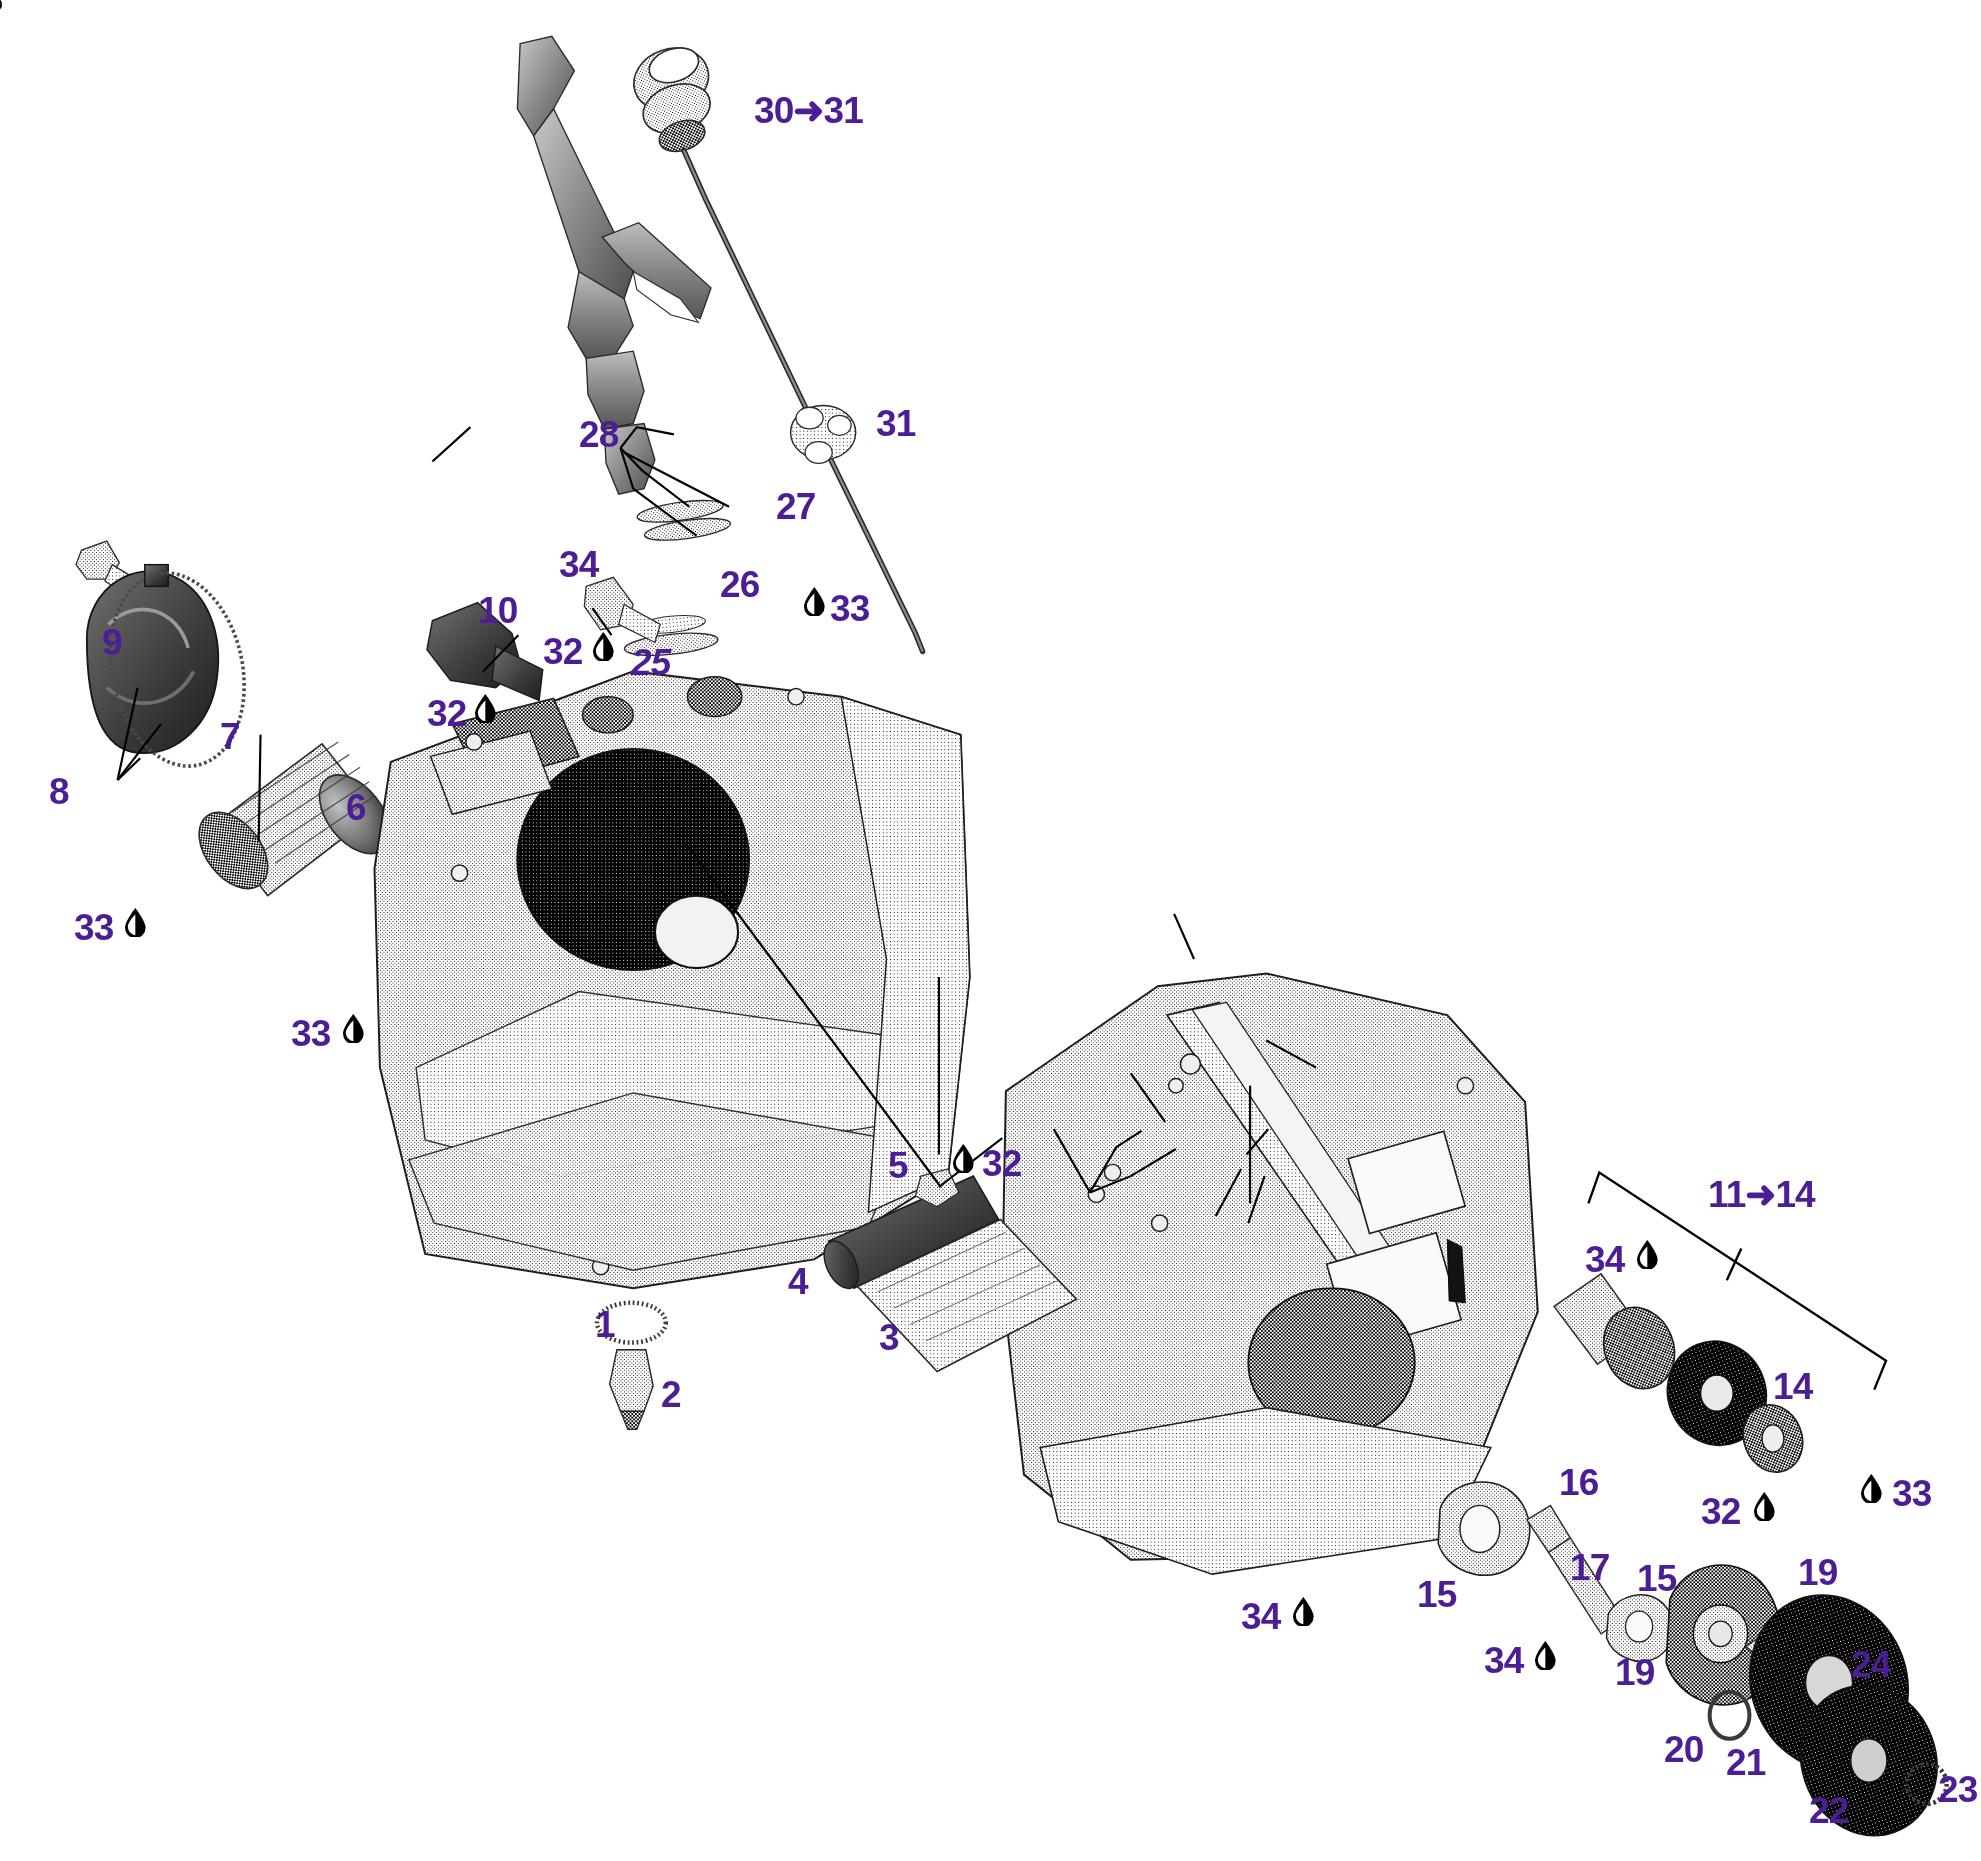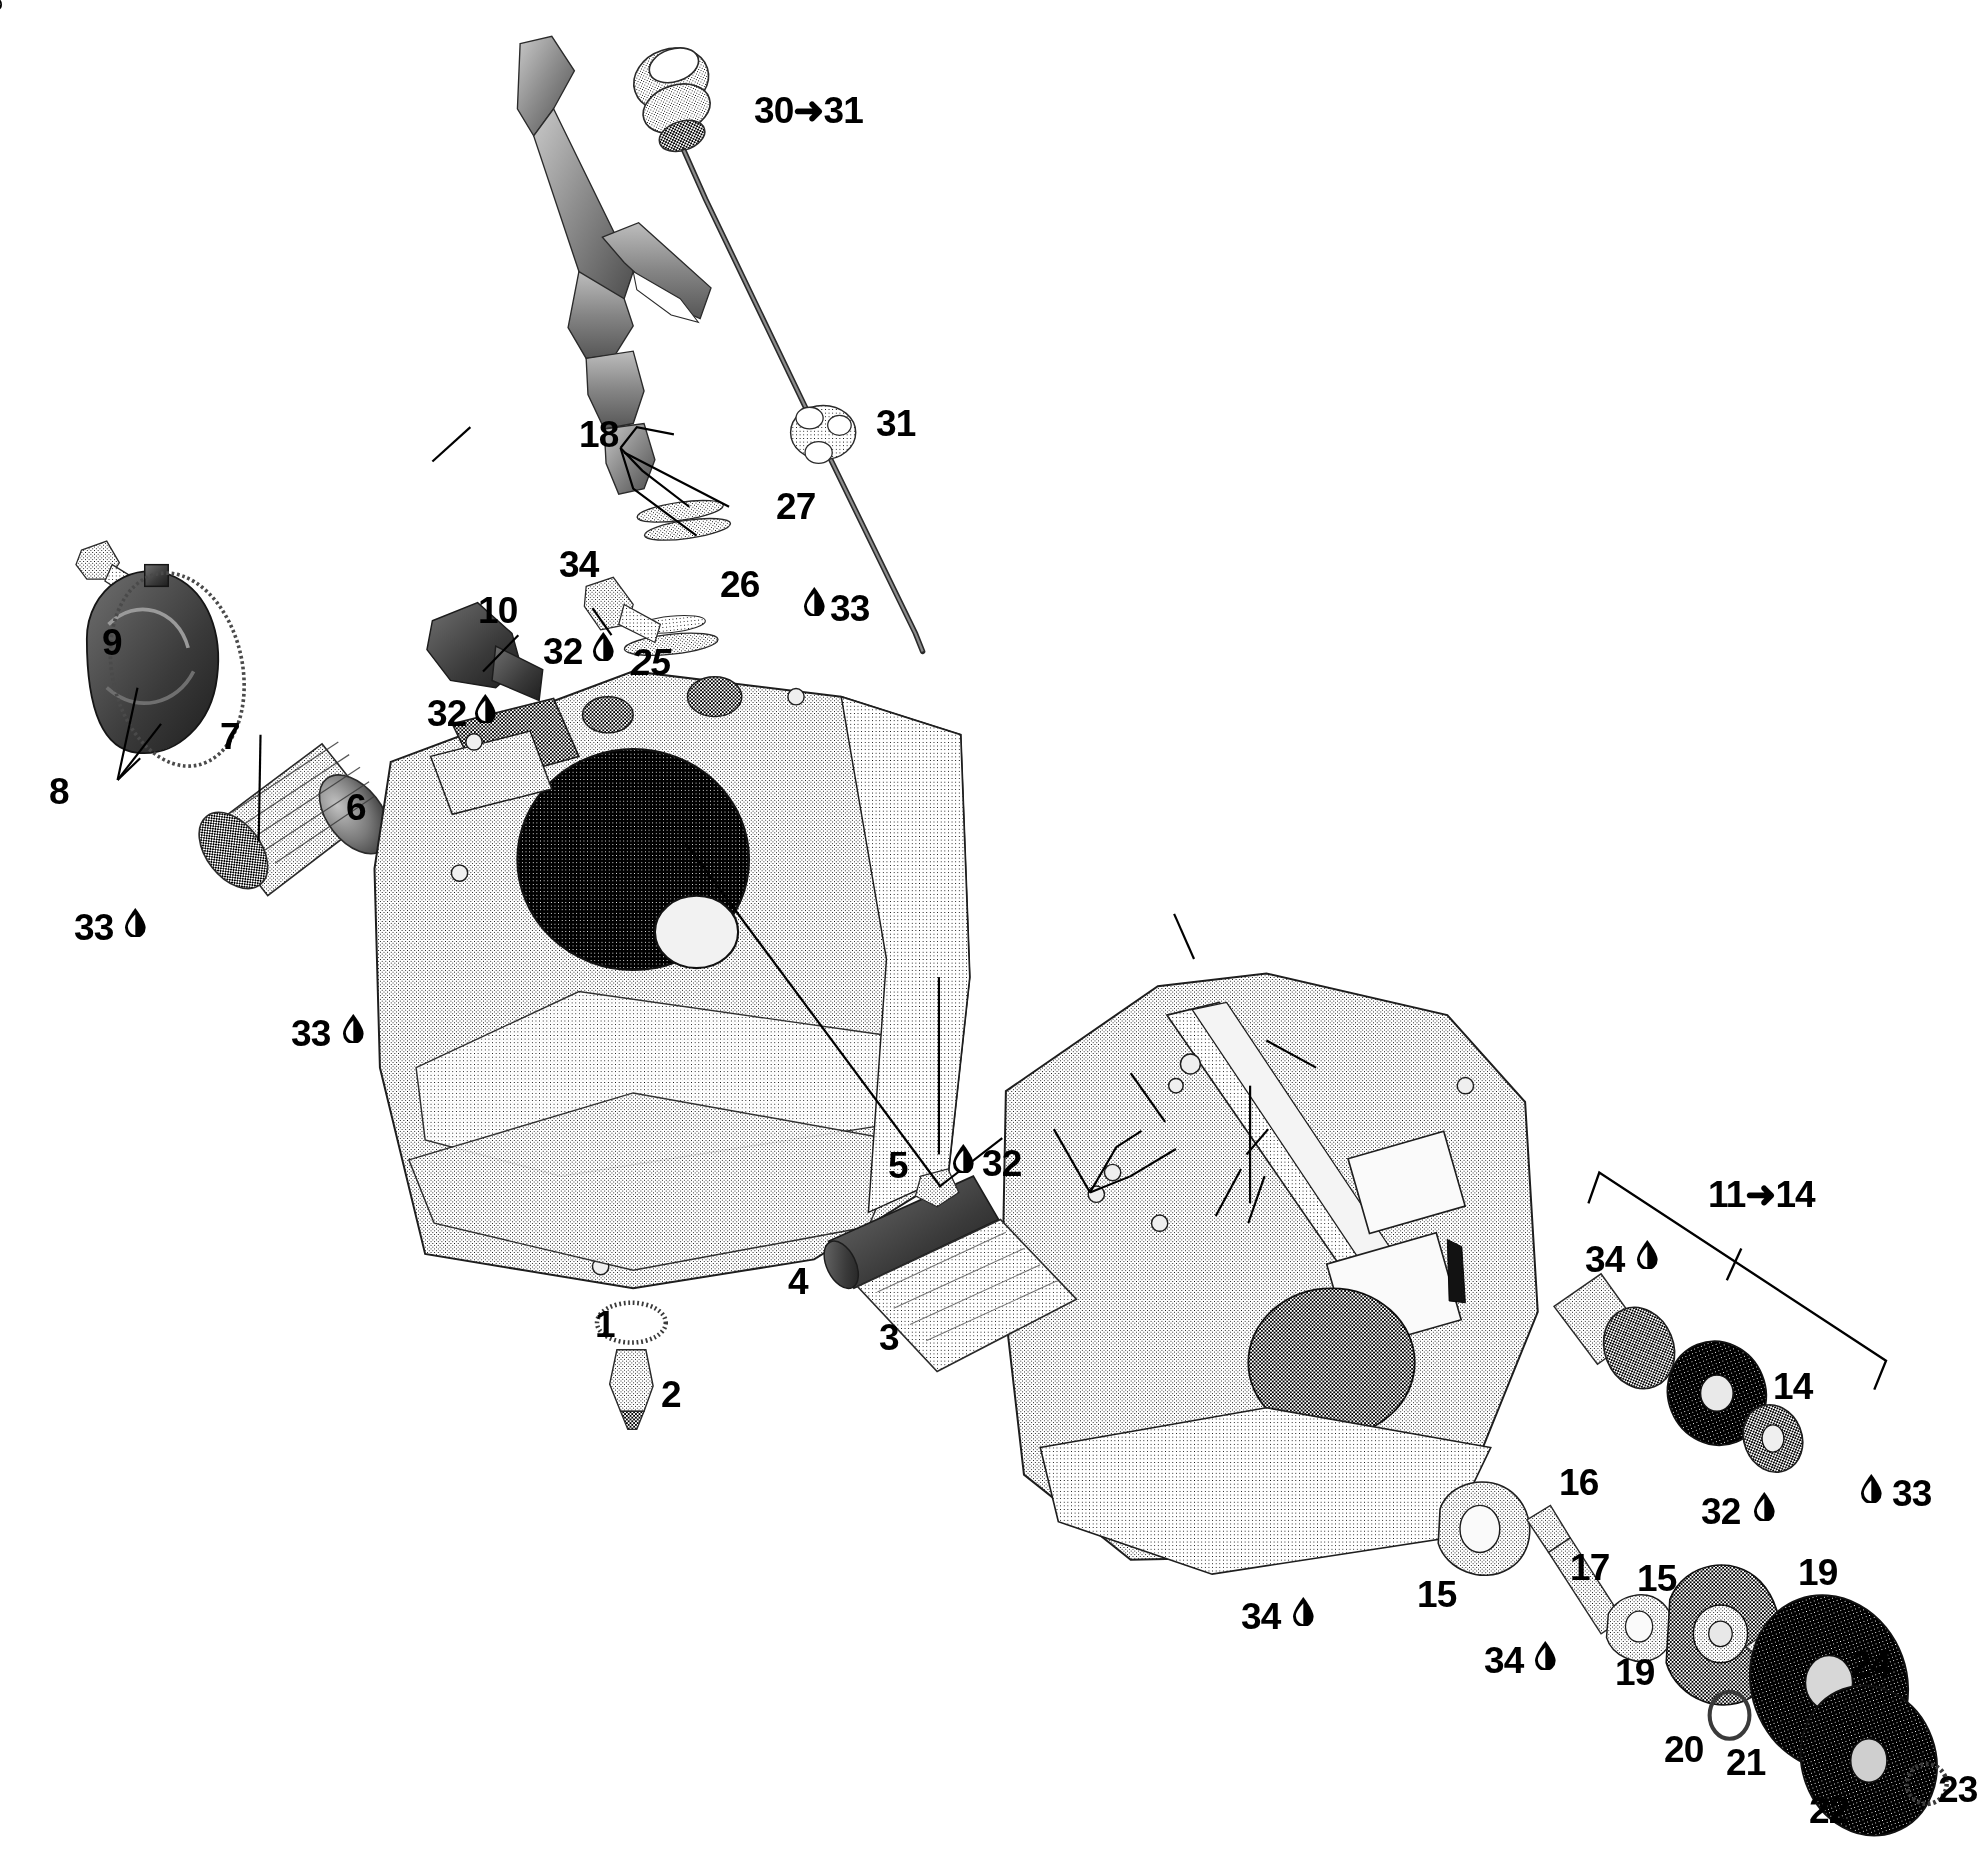--- a/index.html
+++ b/index.html
@@ -10,21 +10,21 @@
   
   .corner-code{
     position:absolute;left:-20px;top:11px;width:127px;
     transform:rotate(-90deg);transform-origin:left top;
     font-size:24.4px;font-weight:400;color:#000;letter-spacing:0px;
     white-space:nowrap;
   }
 
   
   .lbl{
-    position:absolute;font-size:37px;font-weight:700;color:#000000;
+    position:absolute;font-size:37px;font-weight:700;color:#4c1d95;
     line-height:1;white-space:nowrap;letter-spacing:-0.9px;
   }
 
   
   .drop{
     position:absolute;width:22.6px;height:30px;
   }
   .drop svg{display:block;width:100%;height:100%;}
   svg.art{position:absolute;left:0;top:0;overflow:visible;}
 </style>
@@ -308,21 +308,21 @@
       <path d="M1038 1312 L1108 1258"></path>
     </g>
 
     <g stroke="#000" stroke-width="2.6" fill="none">
       <path d="M1756 1330 L1768 1296 L2085 1504 L2072 1536"></path>
       <path d="M1909 1415 L1925 1380"></path>
     </g>
   </svg>
 
   <div class="lbl" style="left:754px;top:92px;">30➜31</div>
-  <div class="lbl" style="left:579px;top:416px;">18</div>
+  <div class="lbl" style="left:579px;top:416px;">28</div>
   <div class="lbl" style="left:876px;top:405px;">31</div>
   <div class="lbl" style="left:776px;top:488px;">27</div>
   <div class="lbl" style="left:559px;top:546px;">34</div>
   <div class="lbl" style="left:720px;top:566px;">26</div>
 
   <div class="lbl" style="left:830px;top:590px;">33</div>
   <div class="drop" style="left:803px;top:586px;">
     <svg viewBox="0 0 24 32">
         <path d="M12 1 C12 1 23 15 23 22 A11 11 0 0 1 1 22 C1 15 12 1 12 1 Z" fill="#000"></path>
         <path d="M12 8 C12 8 12 8 12 8 L12 30 A10 10 0 0 1 4 21 C4 16 12 8 12 8 Z" fill="#fff"></path>

